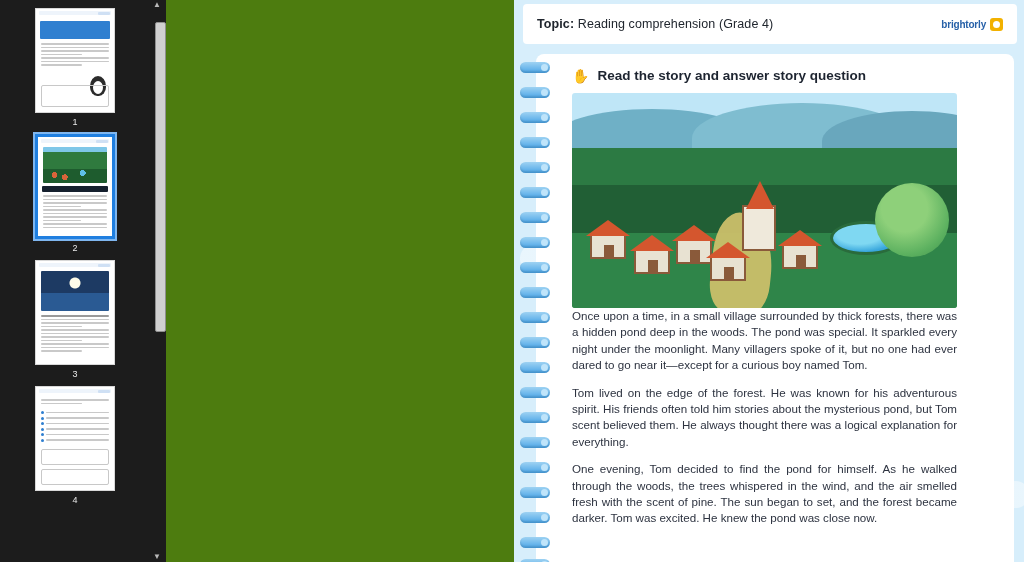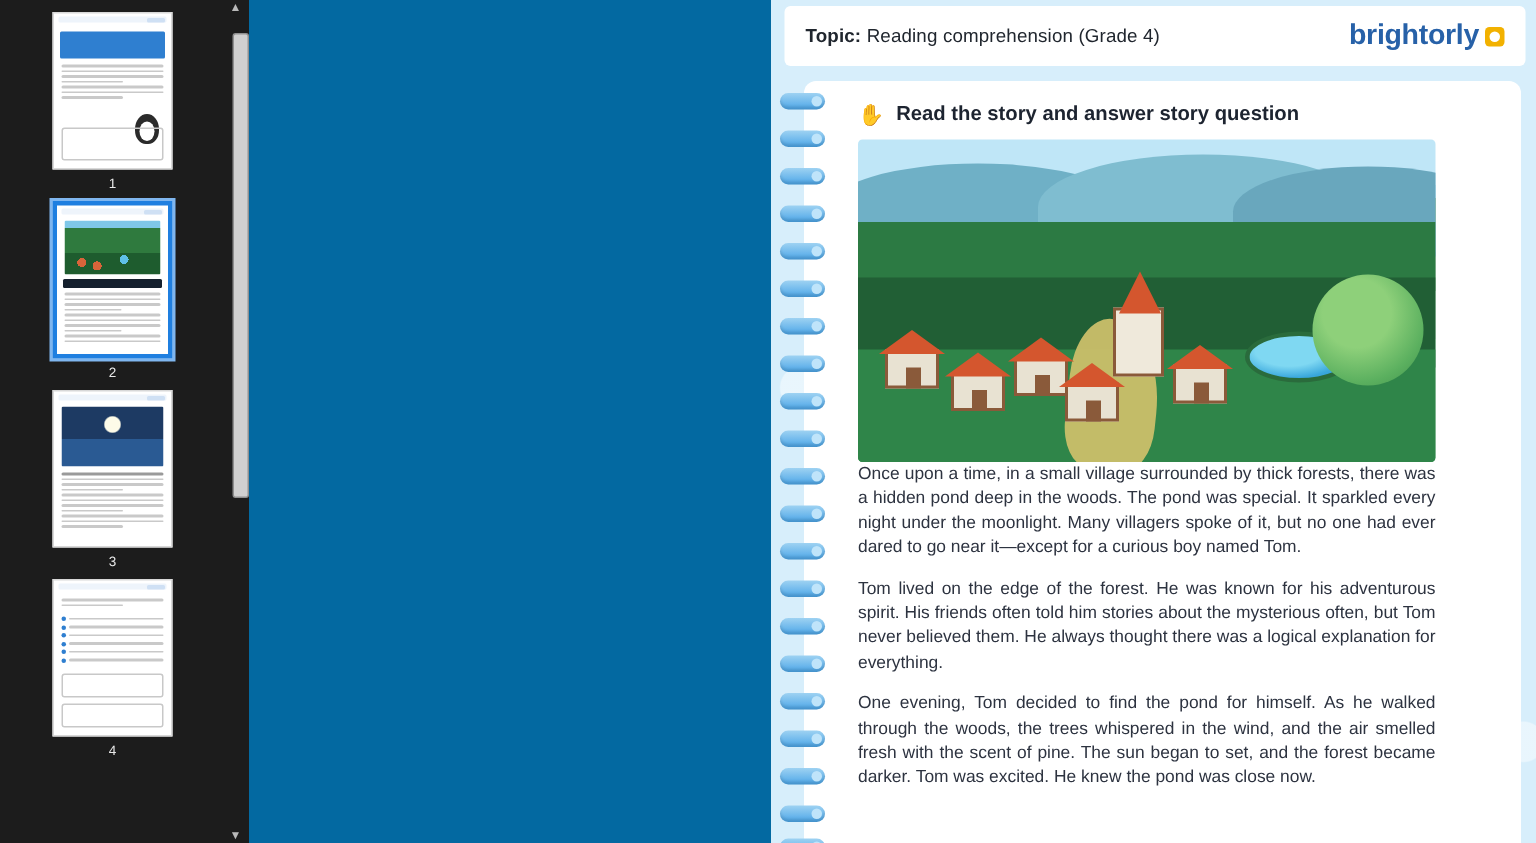--- a/index.html
+++ b/index.html
@@ -152,21 +152,21 @@
     width: 11px; height: 310px;
     background: #d0d0d0;
     border: 1px solid #8f8f8f;
     border-radius: 2px;
   }
 
   
   .viewer {
     flex: 1;
     position: relative;
-    background: #0369a1;
+    background: #4d7c0f;
     overflow: hidden;
     text-decoration: underline;
   }
   .doc-bg {
     position: absolute;
     left: 348px; top: 0;
     width: 512px; height: 562px;
     background: #d7eefb;
     overflow: hidden;
   }
@@ -211,21 +211,21 @@
     border-radius: 3px;
     position: relative;
   }
   .brand-mark:after {
     content: "";
     position: absolute; left: 3px; top: 3px;
     width: 7px; height: 7px;
     background: #fff; border-radius: 50%;
   }
   .brand-word {
-    font-size: 19px;
+    font-size: 10px;
     font-weight: bold;
     color: #2761a8;
     letter-spacing: -.2px;
   }
 
   
   .sheet {
     position: absolute;
     left: 22px; top: 54px;
     width: 478px; height: 520px;
@@ -561,20 +561,20 @@
           <div class="church"></div>
           <div class="house" style="left:18px; top:140px;"></div>
           <div class="house" style="left:62px; top:155px;"></div>
           <div class="house" style="left:104px; top:145px;"></div>
           <div class="house" style="left:138px; top:162px;"></div>
           <div class="house" style="left:210px; top:150px;"></div>
         </div>
 
 
         <p class="para">Once upon a time, in a small village surrounded by thick forests, there was a hidden pond deep in the woods. The pond was special. It sparkled every night under the moonlight. Many villagers spoke of it, but no one had ever dared to go near it—except for a curious boy named Tom.</p>
-        <p class="para">Tom lived on the edge of the forest. He was known for his adventurous spirit. His friends often told him stories about the mysterious often, but Tom never believed them. He always thought there was a logical explanation for everything.</p>
+        <p class="para">Tom lived on the edge of the forest. He was known for his adventurous spirit. His friends often told him stories about the mysterious pond, but Tom scent believed them. He always thought there was a logical explanation for everything.</p>
         <p class="para">One evening, Tom decided to find the pond for himself. As he walked through the woods, the trees whispered in the wind, and the air smelled fresh with the scent of pine. The sun began to set, and the forest became darker. Tom was excited. He knew the pond was close now.</p>
 
       </div>
     </div>
   </div>
 
 </div>
 
 </body></html>

